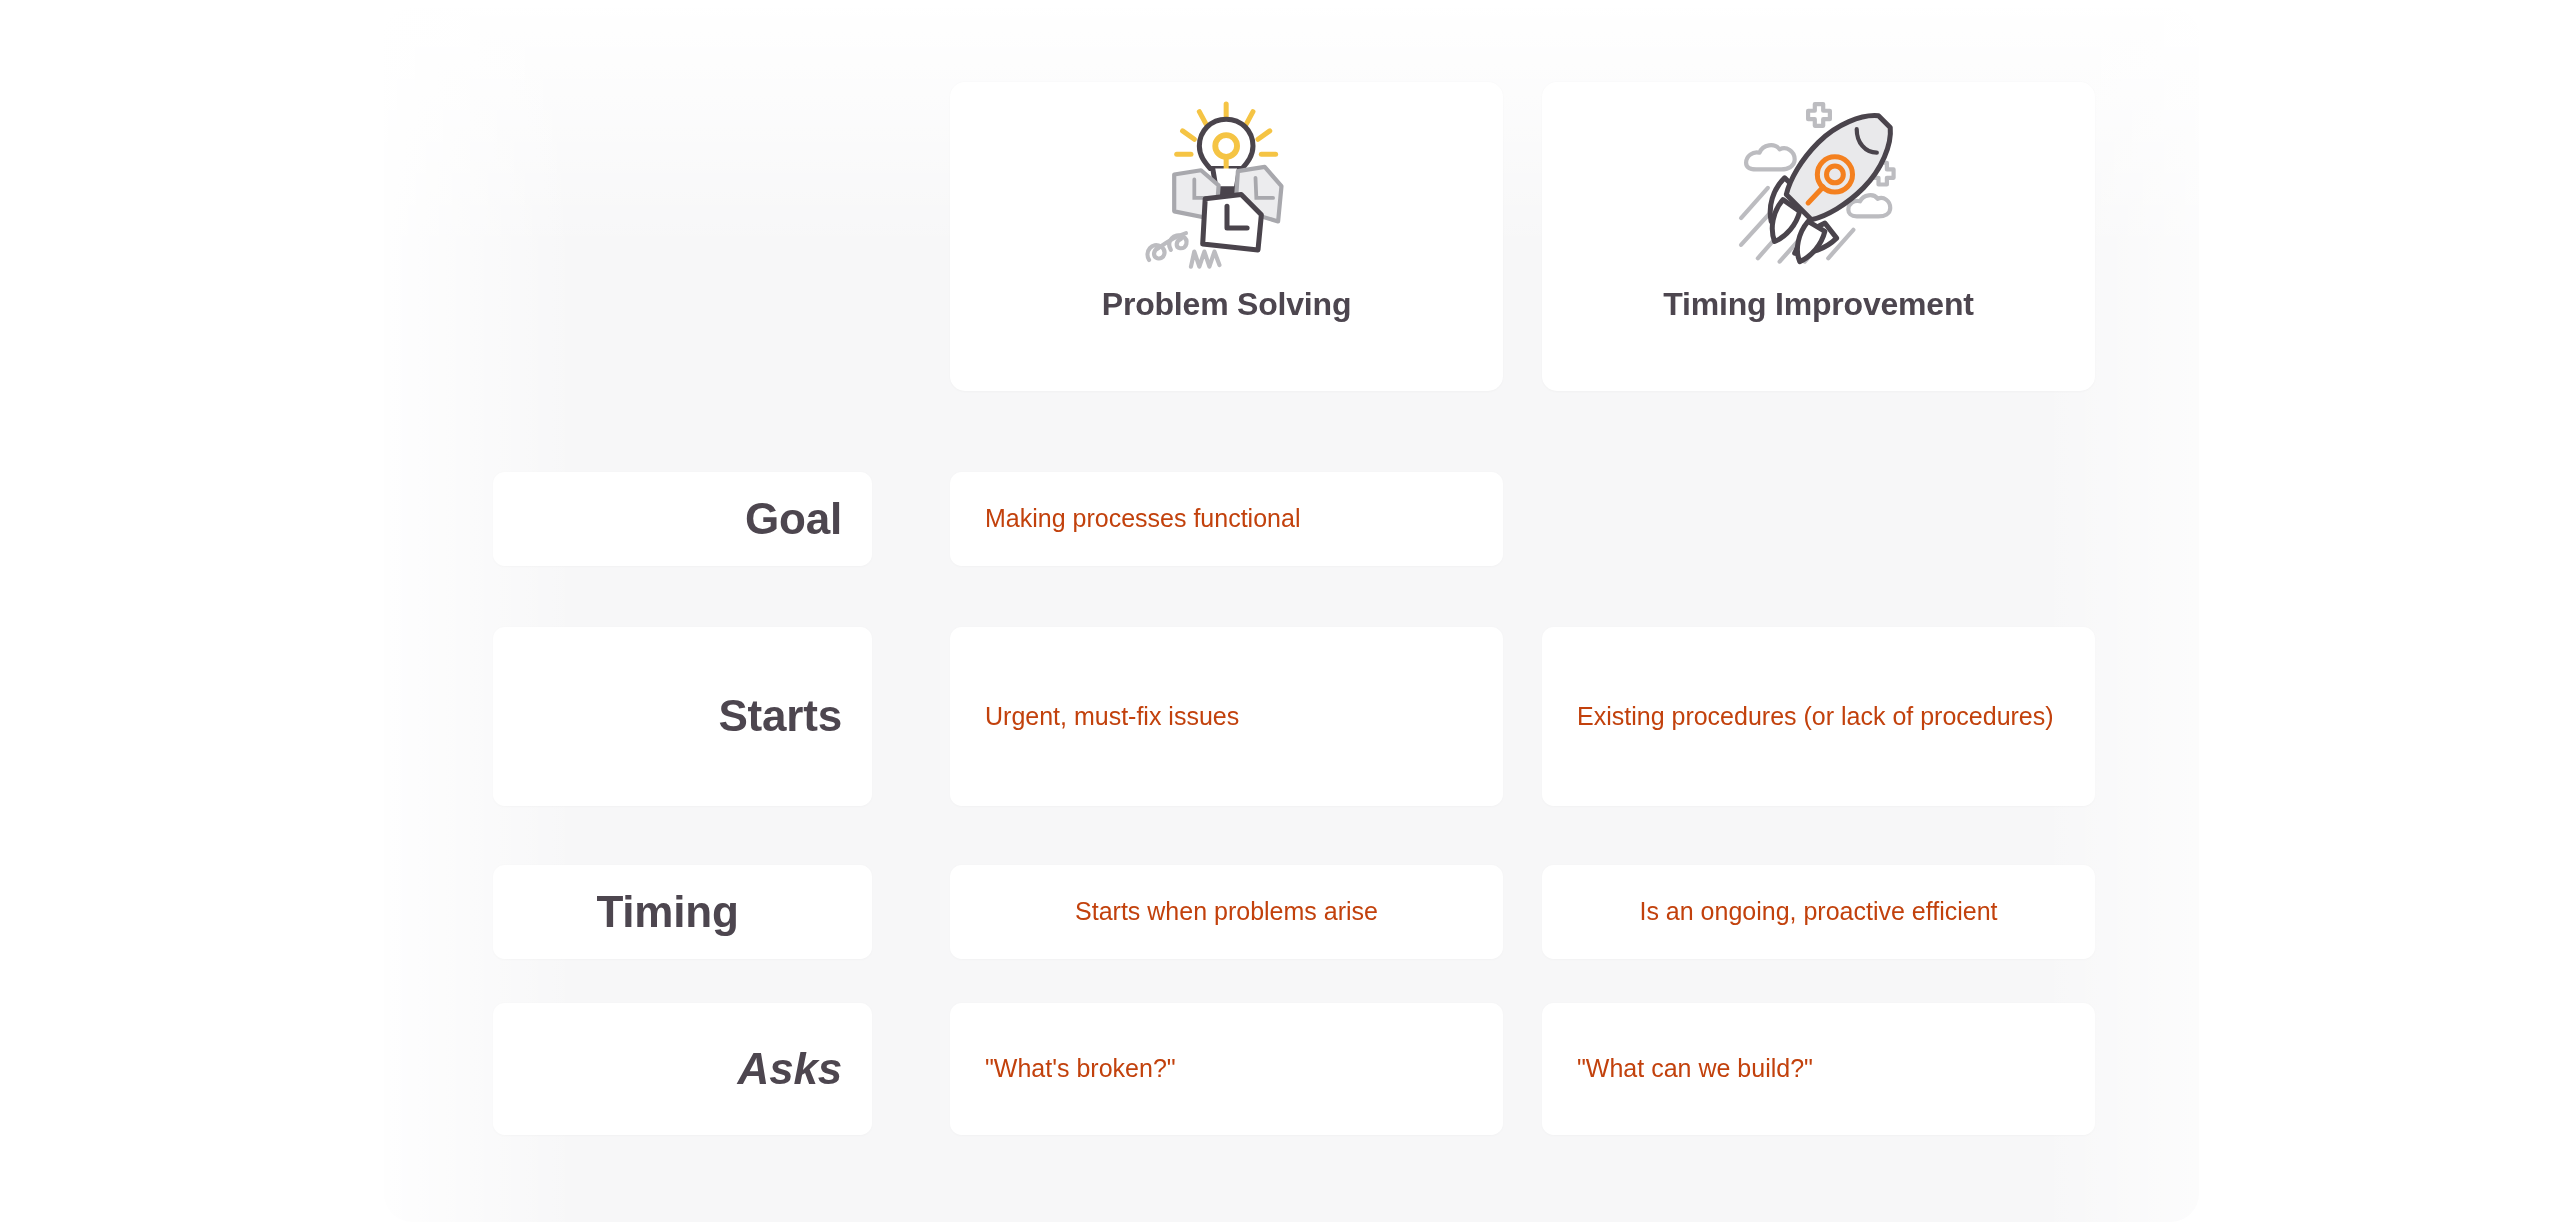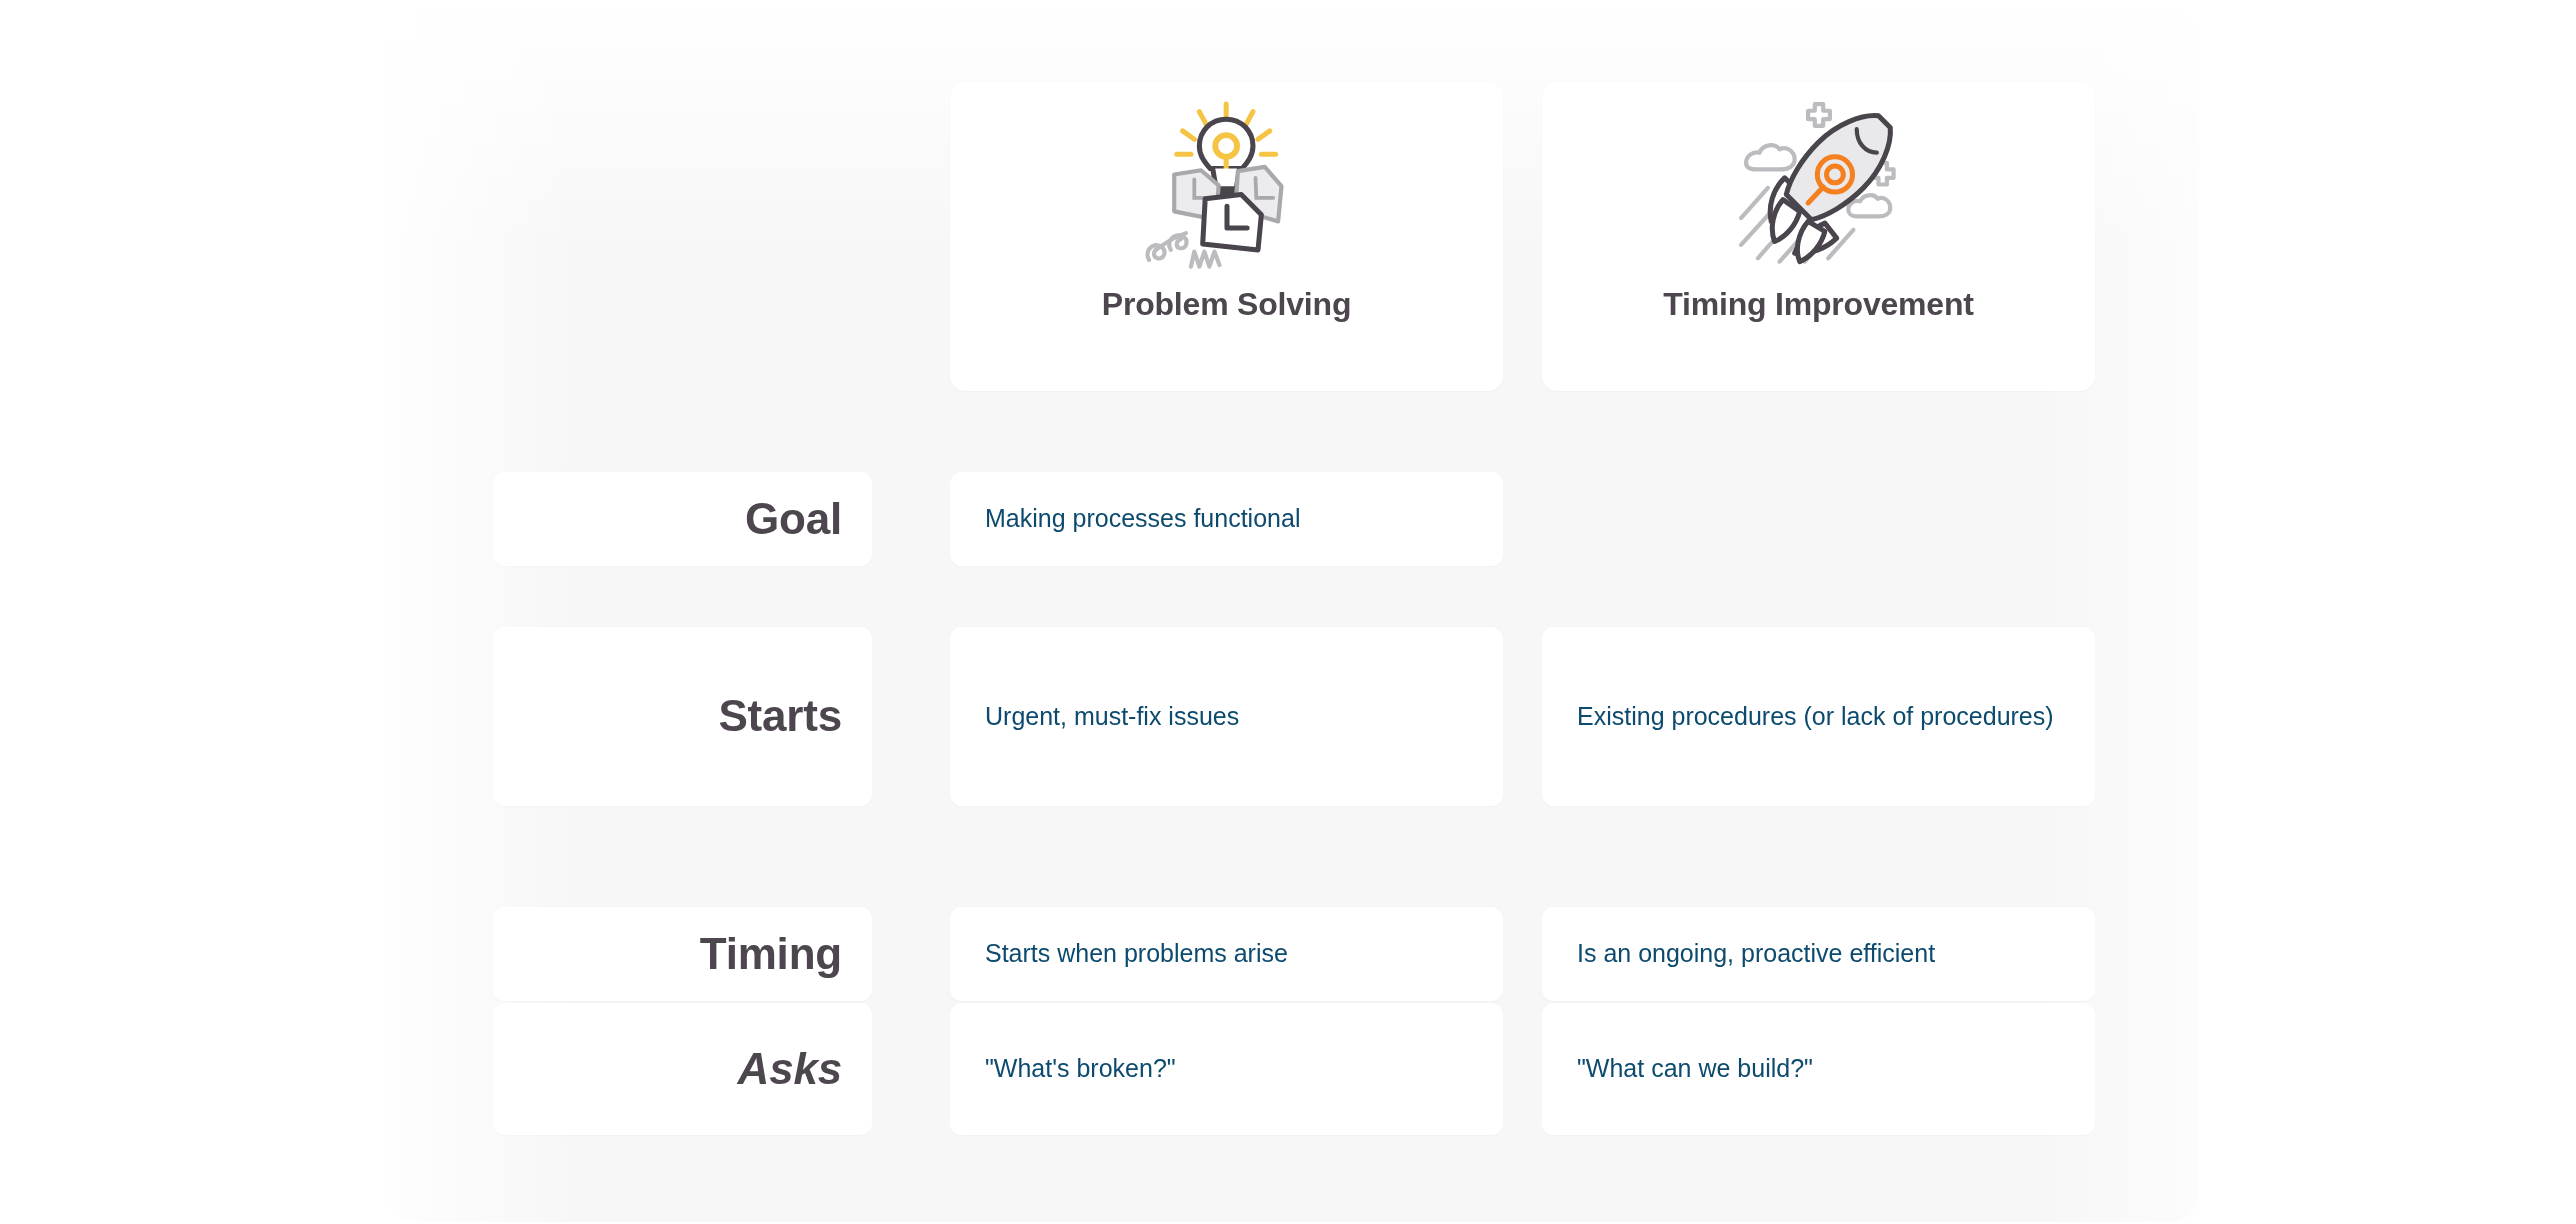--- a/index.html
+++ b/index.html
@@ -134,29 +134,29 @@
     align-items: center;
     justify-content: flex-start;
     padding: 0 35px;
     box-shadow: 0 0.8px 2.5px rgba(30,30,40,0.025);
   }
   .content-card.col1 { left: 950px; }
   .content-card.col2 { left: 1542px; }
   .content-text {
     font-size: 25px;
     font-weight: 400;
-    color: #0c4a6e;
+    color: #c2410c;
     line-height: 1.42;
     text-align: left;
   }
 
   
   .row-goal    { top: 472px; height: 94px; }
   .row-focus   { top: 627px; height: 179px; }
-  .row-timing  { top: 907px; height: 94px; }
+  .row-timing  { top: 865px; height: 94px; justify-content: center; }
   .row-asks    { top: 1003px; height: 132px; }
 
   .row-focus.label-card { top: 627px; height: 179px; }
   .row-asks.label-card  { top: 1003px; height: 132px; font-style: italic; }
 </style>
 </head>
 <body>
 
 <div class="page">
   <div class="bg-panel"></div>

